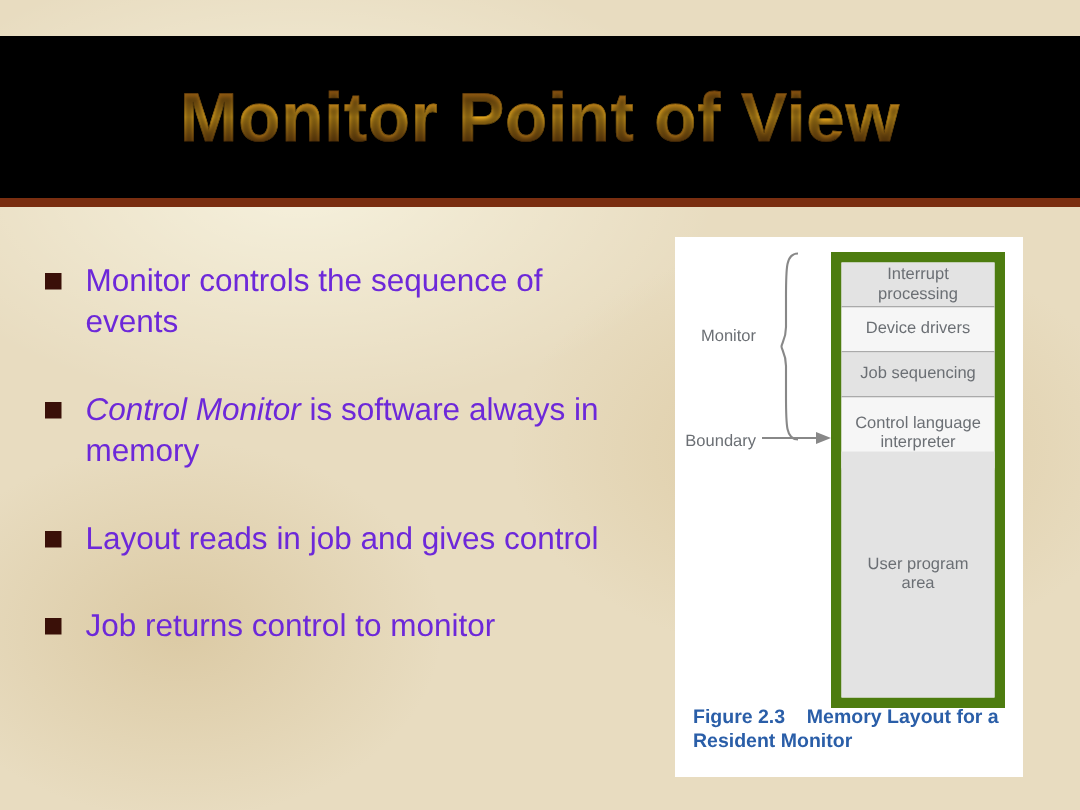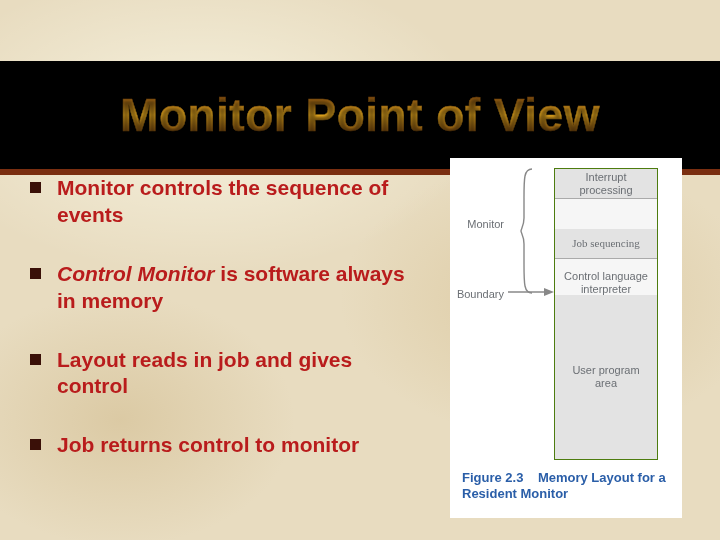--- a/index.html
+++ b/index.html
@@ -19,21 +19,20 @@
   .title-band {
     position: absolute;
     top: 24px;
     left: 0;
     width: 100%;
     height: 108px;
     background: #000;
     display: flex;
     align-items: center;
     justify-content: center;
-    margin-top: 37px;
   }
   .title-band::after {
     content: "";
     position: absolute;
     left: 0;
     right: 0;
     bottom: -6px;
     height: 6px;
     background: #7a2e10;
   }
@@ -69,22 +68,21 @@
     flex: 0 0 auto;
     width: 11px;
     height: 11px;
     background: #3a1008;
     margin-top: 7px;
     margin-right: 16px;
   }
   .bullet-text {
     font-size: 21px;
     line-height: 1.28;
-    color: #b91c1c;
-    font-weight: bold;
+    color: #6d28d9;
   }
   .bullet-text em {
     font-style: italic;
   }
 
   .figure {
     position: absolute;
     top: 158px;
     left: 450px;
     width: 232px;
@@ -92,21 +90,21 @@
     background: #fff;
   }
 
   .mem-rect {
     position: absolute;
     left: 104px;
     top: 10px;
     width: 102px;
     height: 290px;
     background: #f6f6f6;
-    border: 1px solid #4d7c0f;
+    border: 7px solid #4d7c0f;
   }
   .mem-box {
     position: absolute;
     left: 0;
     right: 0;
     border-bottom: 1px solid #aaa;
     display: flex;
     align-items: center;
     justify-content: center;
     text-align: center;
@@ -199,21 +197,23 @@
   <div class="arrow" style="left:58px; top:128px; width:46px; height:12px;">
     <svg width="46" height="12" viewBox="0 0 46 12">
       <line x1="0" y1="6" x2="38" y2="6" stroke="#888" stroke-width="1.4"></line>
       <polygon points="46,6 36,2 36,10" fill="#888"></polygon>
     </svg>
   </div>
 
   <div class="mem-rect">
     <div class="mem-box shade" style="top:0; height:30px;">Interrupt
 processing</div>
-    <div class="mem-box shade" style="top:60px; height:30px;font-family:Liberation Serif, serif;">Job
+    <div class="mem-box" style="top:30px; height:30px;">Device
+drivers</div>
+    <div class="mem-box shade" style="top:60px; height:30px;">Job
 sequencing</div>
     <div class="mem-box" style="top:90px; height:48px;">Control language
 interpreter</div>
     <div class="mem-box shade noborder" style="top:126px; bottom:0; height:auto;">User
 program
 area</div>
   </div>
 
   <div class="caption">
     <span class="cap-fig">Figure 2.3</span>

